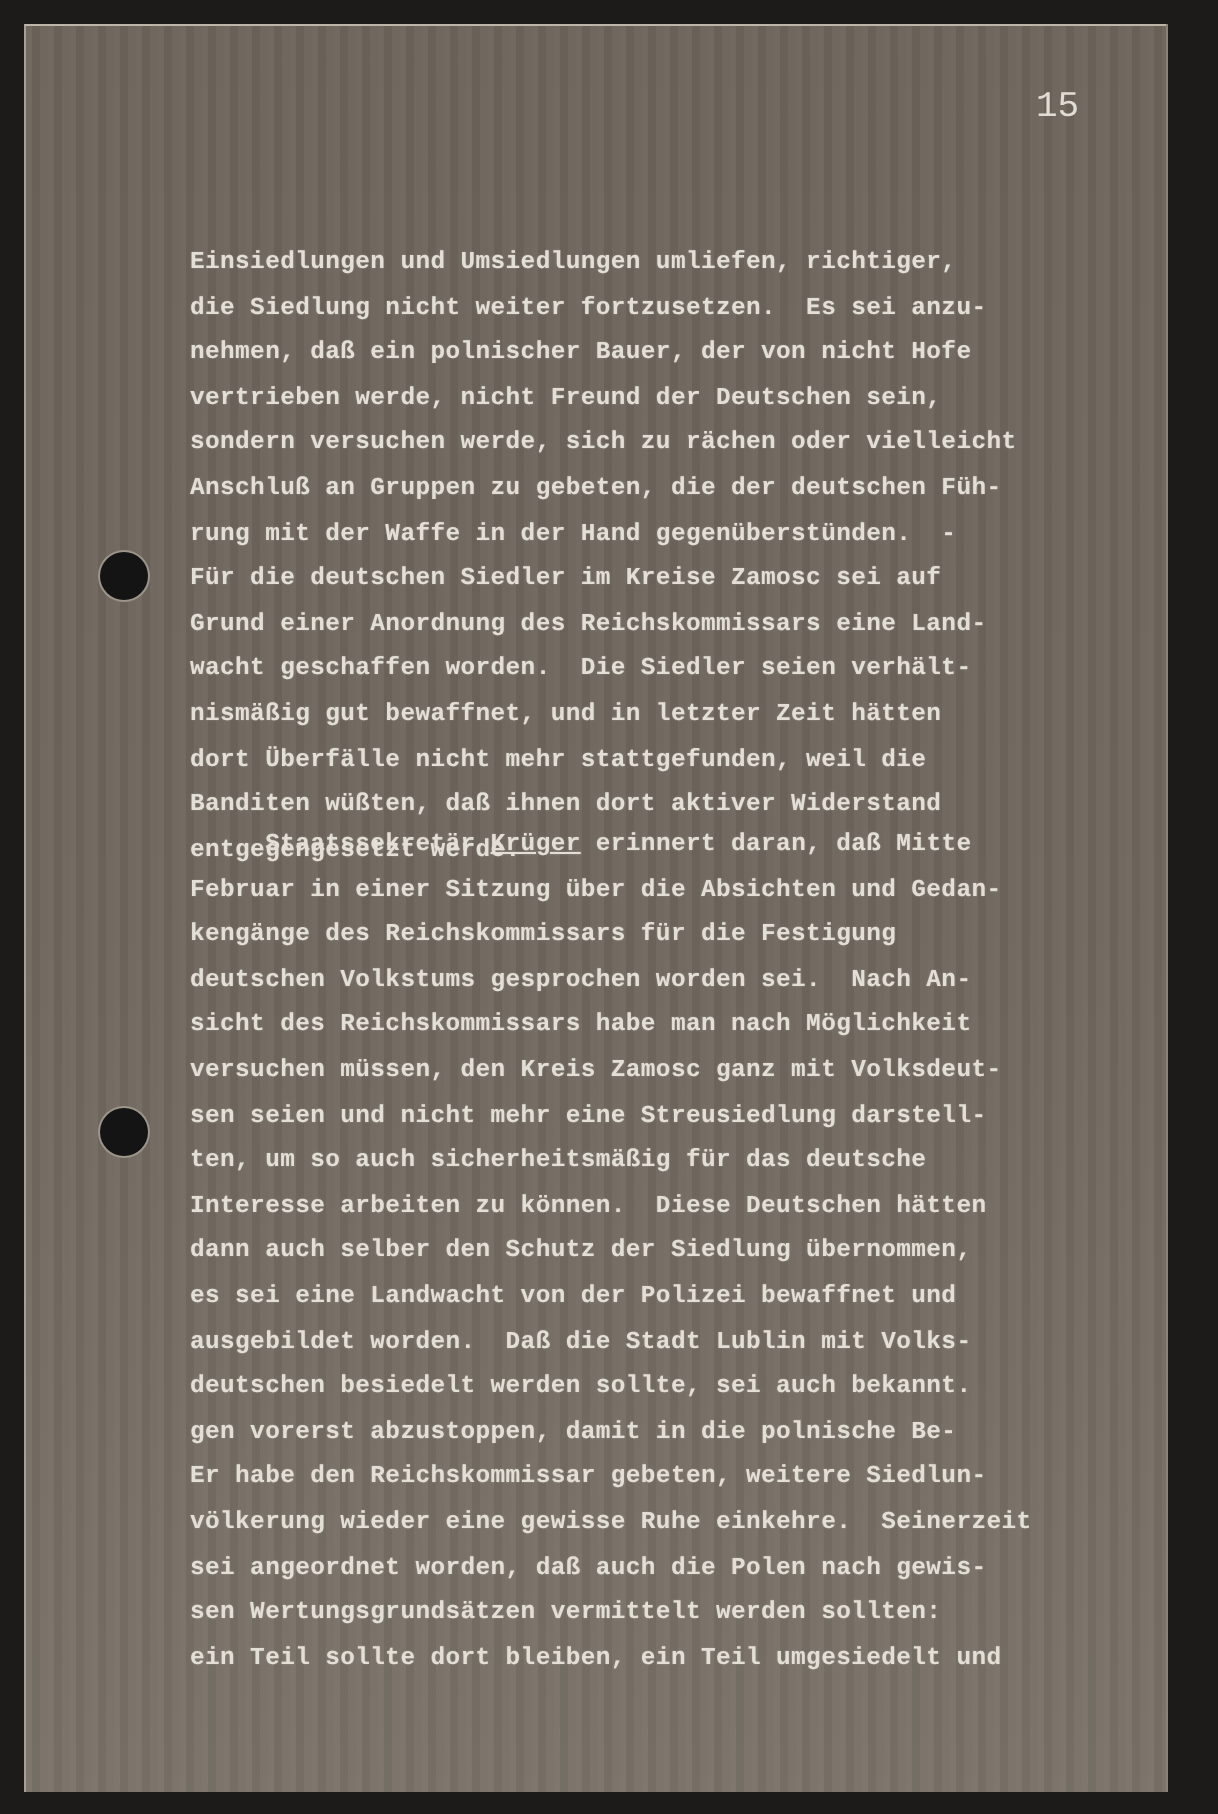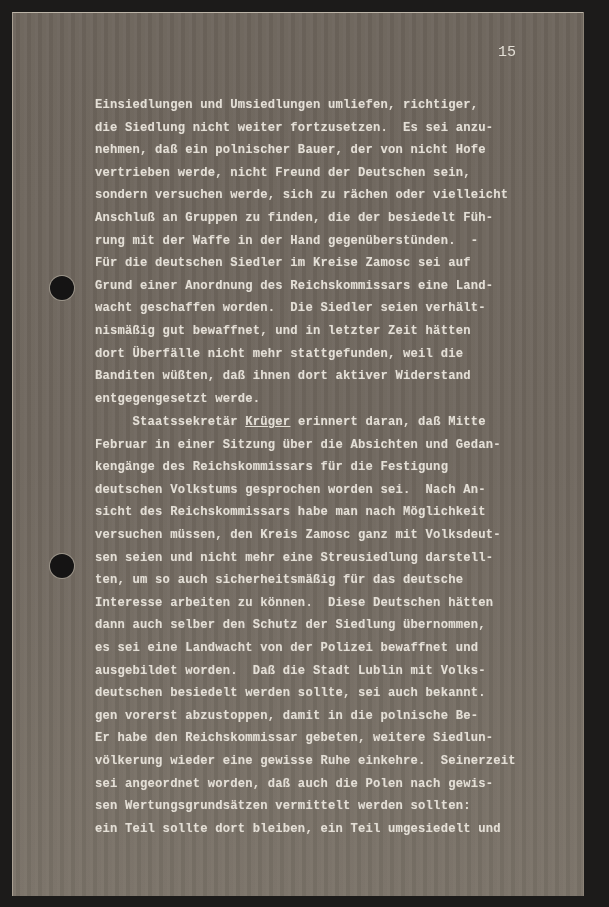--- a/index.html
+++ b/index.html
@@ -26,60 +26,60 @@
   }
   .hole {
     position: absolute;
     width: 24px; height: 24px;
     border-radius: 50%;
     background: #151414;
     box-shadow: 0 0 0 1px #9c958a;
   }
   .page-number {
     position: absolute;
-    left: 498px; top: 44px;
+    left: 518px; top: 44px;
     color: #e2ddd4;
-    font-size: 15px;
+    font-size: 18px;
   }
   .text-block {
     position: absolute;
     left: 95px;
     width: 485px;
     color: #e4dfd6;
     font-size: 12.2px;
     font-weight: bold;
     letter-spacing: 0.2px;
     text-shadow: 0 0 1px rgba(255,255,255,0.25);
   }
   .line {
     white-space: pre;
     height: 22.6px;
     line-height: 22.6px;
   }
   .underline { text-decoration: underline; margin-top: 30px; }
-  #para1 { top: 94px; }
+  #para1 { top: 120px; }
   #para2 { top: 411px; }
 </style>
 </head>
 <body>
 
 <div class="page">
   <div class="hole" style="left:37px; top:263px;"></div>
   <div class="hole" style="left:37px; top:541px;"></div>
 </div>
 
 <div class="page-number">15</div>
 
 <div class="text-block" id="para1">
   <div class="line">Einsiedlungen und Umsiedlungen umliefen, richtiger,</div>
   <div class="line">die Siedlung nicht weiter fortzusetzen.  Es sei anzu-</div>
   <div class="line">nehmen, daß ein polnischer Bauer, der von nicht Hofe</div>
   <div class="line">vertrieben werde, nicht Freund der Deutschen sein,</div>
   <div class="line">sondern versuchen werde, sich zu rächen oder vielleicht</div>
-  <div class="line">Anschluß an Gruppen zu finden, die der besiedelt Füh-</div>
+  <div class="line">Anschluß an Gruppen zu gebeten, die der deutschen Füh-</div>
   <div class="line">rung mit der Waffe in der Hand gegenüberstünden.  -</div>
   <div class="line">Für die deutschen Siedler im Kreise Zamosc sei auf</div>
   <div class="line">Grund einer Anordnung des Reichskommissars eine Land-</div>
   <div class="line">wacht geschaffen worden.  Die Siedler seien verhält-</div>
   <div class="line">nismäßig gut bewaffnet, und in letzter Zeit hätten</div>
   <div class="line">dort Überfälle nicht mehr stattgefunden, weil die</div>
   <div class="line">Banditen wüßten, daß ihnen dort aktiver Widerstand</div>
   <div class="line">entgegengesetzt werde.</div>
 </div>
 

